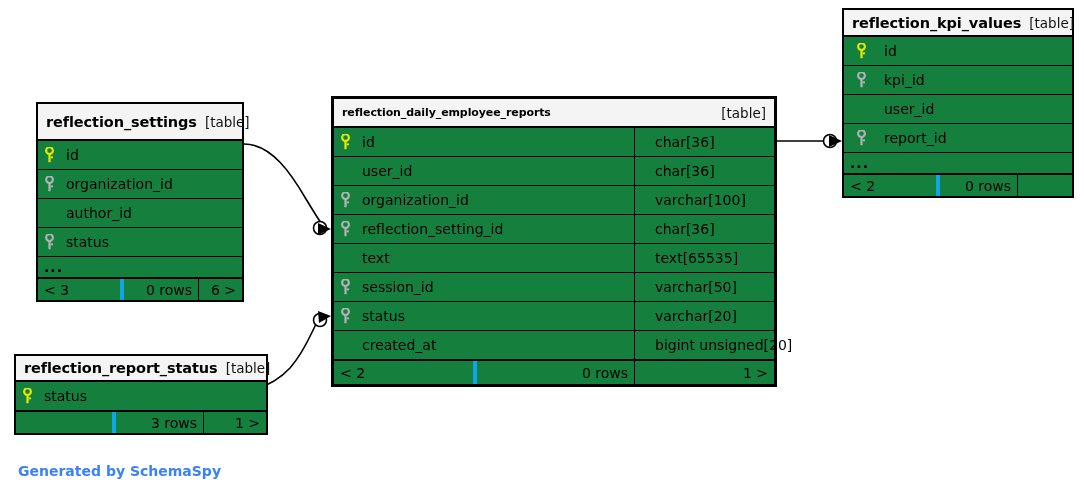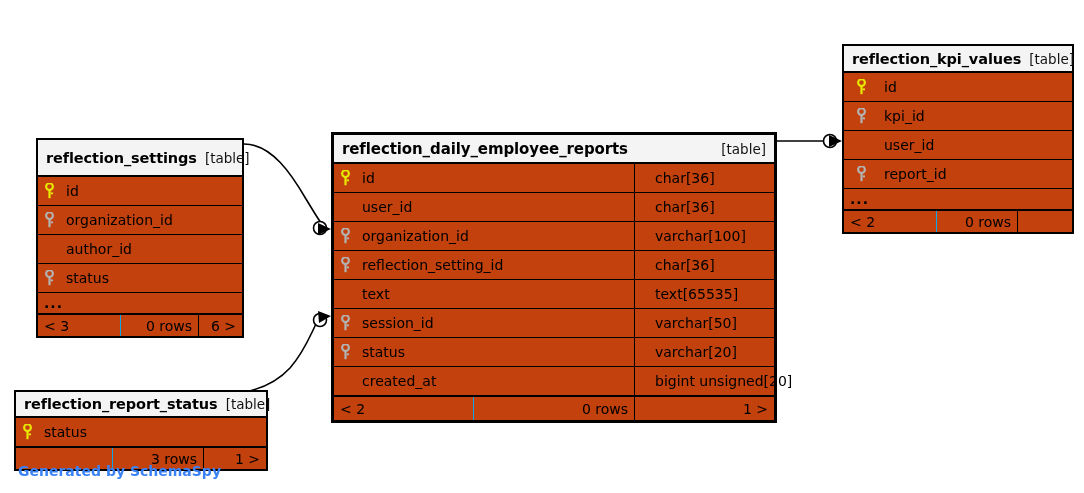--- a/index.html
+++ b/index.html
@@ -6,21 +6,21 @@
   body{
     width:1084px;height:493px;
     background:#ffffff;
     font-family:"DejaVu Sans","Liberation Sans",sans-serif;
     position:relative;overflow:hidden;
     -webkit-font-smoothing:antialiased;
   }
   #canvas{position:absolute;inset:0;width:1084px;height:493px;}
   svg.edges{position:absolute;left:0;top:0;width:1084px;height:493px;pointer-events:none;}
 
-  .table-box{position:absolute;background:#c2410c;box-sizing:border-box;margin-top:36px;}
+  .table-box{position:absolute;background:#15803d;box-sizing:border-box;}
   .table-box.thin{border:2px solid #000000;}
   .table-box.thick{border:3px solid #000000;}
 
   .tbl-header{
     background:#f4f4f4;
     display:flex;align-items:center;justify-content:space-between;
     box-sizing:border-box;
     padding:0 8px;
     border-bottom:2px solid #000;
   }
@@ -36,21 +36,21 @@
   .col-name{display:flex;align-items:center;box-sizing:border-box;flex:1 1 auto;min-width:0;}
   .col-type{box-sizing:border-box;border-left:1px solid #000;padding-left:20px;white-space:nowrap;
             display:flex;align-items:center;height:100%;font-size:14px;}
   .keyslot{width:22px;min-width:22px;display:flex;align-items:center;justify-content:center;}
   .colname-txt{white-space:nowrap;padding-left:6px;}
   .ellipsis-row{font-size:14px;font-weight:bold;letter-spacing:1px;color:#000;padding-left:6px;display:flex;align-items:center;box-sizing:border-box;border-bottom:1px solid #000;}
 
   .footer{display:flex;box-sizing:border-box;border-top:1px solid #000;font-size:14px;color:#000;}
   .footer > div{box-sizing:border-box;display:flex;align-items:center;height:100%;}
   .f-left{justify-content:flex-start;padding-left:6px;}
-  .f-mid{justify-content:flex-end;padding-right:6px;border-left:1px solid #0ea5e9;text-align:right;}
+  .f-mid{justify-content:flex-end;padding-right:6px;border-left:4px solid #0ea5e9;text-align:right;}
   .f-right{justify-content:flex-end;padding-right:6px;border-left:1px solid #000;}
 
   .credit{position:absolute;font-size:14px;color:#3b82f6;white-space:nowrap;font-weight:bold;}
 
   
   #tbl-settings{left:36px;top:102px;width:208px;}
   #tbl-report-status{left:14px;top:354px;width:254px;}
   #tbl-main{left:331px;top:96px;width:446px;}
   #tbl-kpi{left:842px;top:8px;width:232px;}
   #credit-text{left:18px;top:463px;}
@@ -159,21 +159,21 @@
     </div>
     <div class="footer" style="height:22px">
       <div class="f-left" style="width:96px"></div>
       <div class="f-mid" style="width:91px">3 rows</div>
       <div class="f-right" style="flex:1 1 auto">1 &gt;</div>
     </div>
   </div>
 
   <div class="table-box thick" id="tbl-main">
     <div class="tbl-header" style="height:29px">
-      <span class="tbl-title" style="font-size:15px">reflection_daily_employee_reports</span>
+      <span class="tbl-title" style="font-size:11px">reflection_daily_employee_reports</span>
       <span class="tbl-tag">[table]</span>
     </div>
 
     <div class="row" style="height:29px">
       <div class="col-name" style="width:300px;flex:0 0 300px">
         <span class="keyslot">
           <svg width="9" height="16" viewBox="0 0 9 16">
               <circle cx="4.5" cy="3.6" r="3.4" fill="none" stroke="#e8e800" stroke-width="2.1"></circle>
               <rect x="3.4" y="6.2" width="2.2" height="9" fill="#e8e800"></rect>
               <rect x="5.6" y="9.4" width="2.4" height="1.9" fill="#e8e800"></rect>

